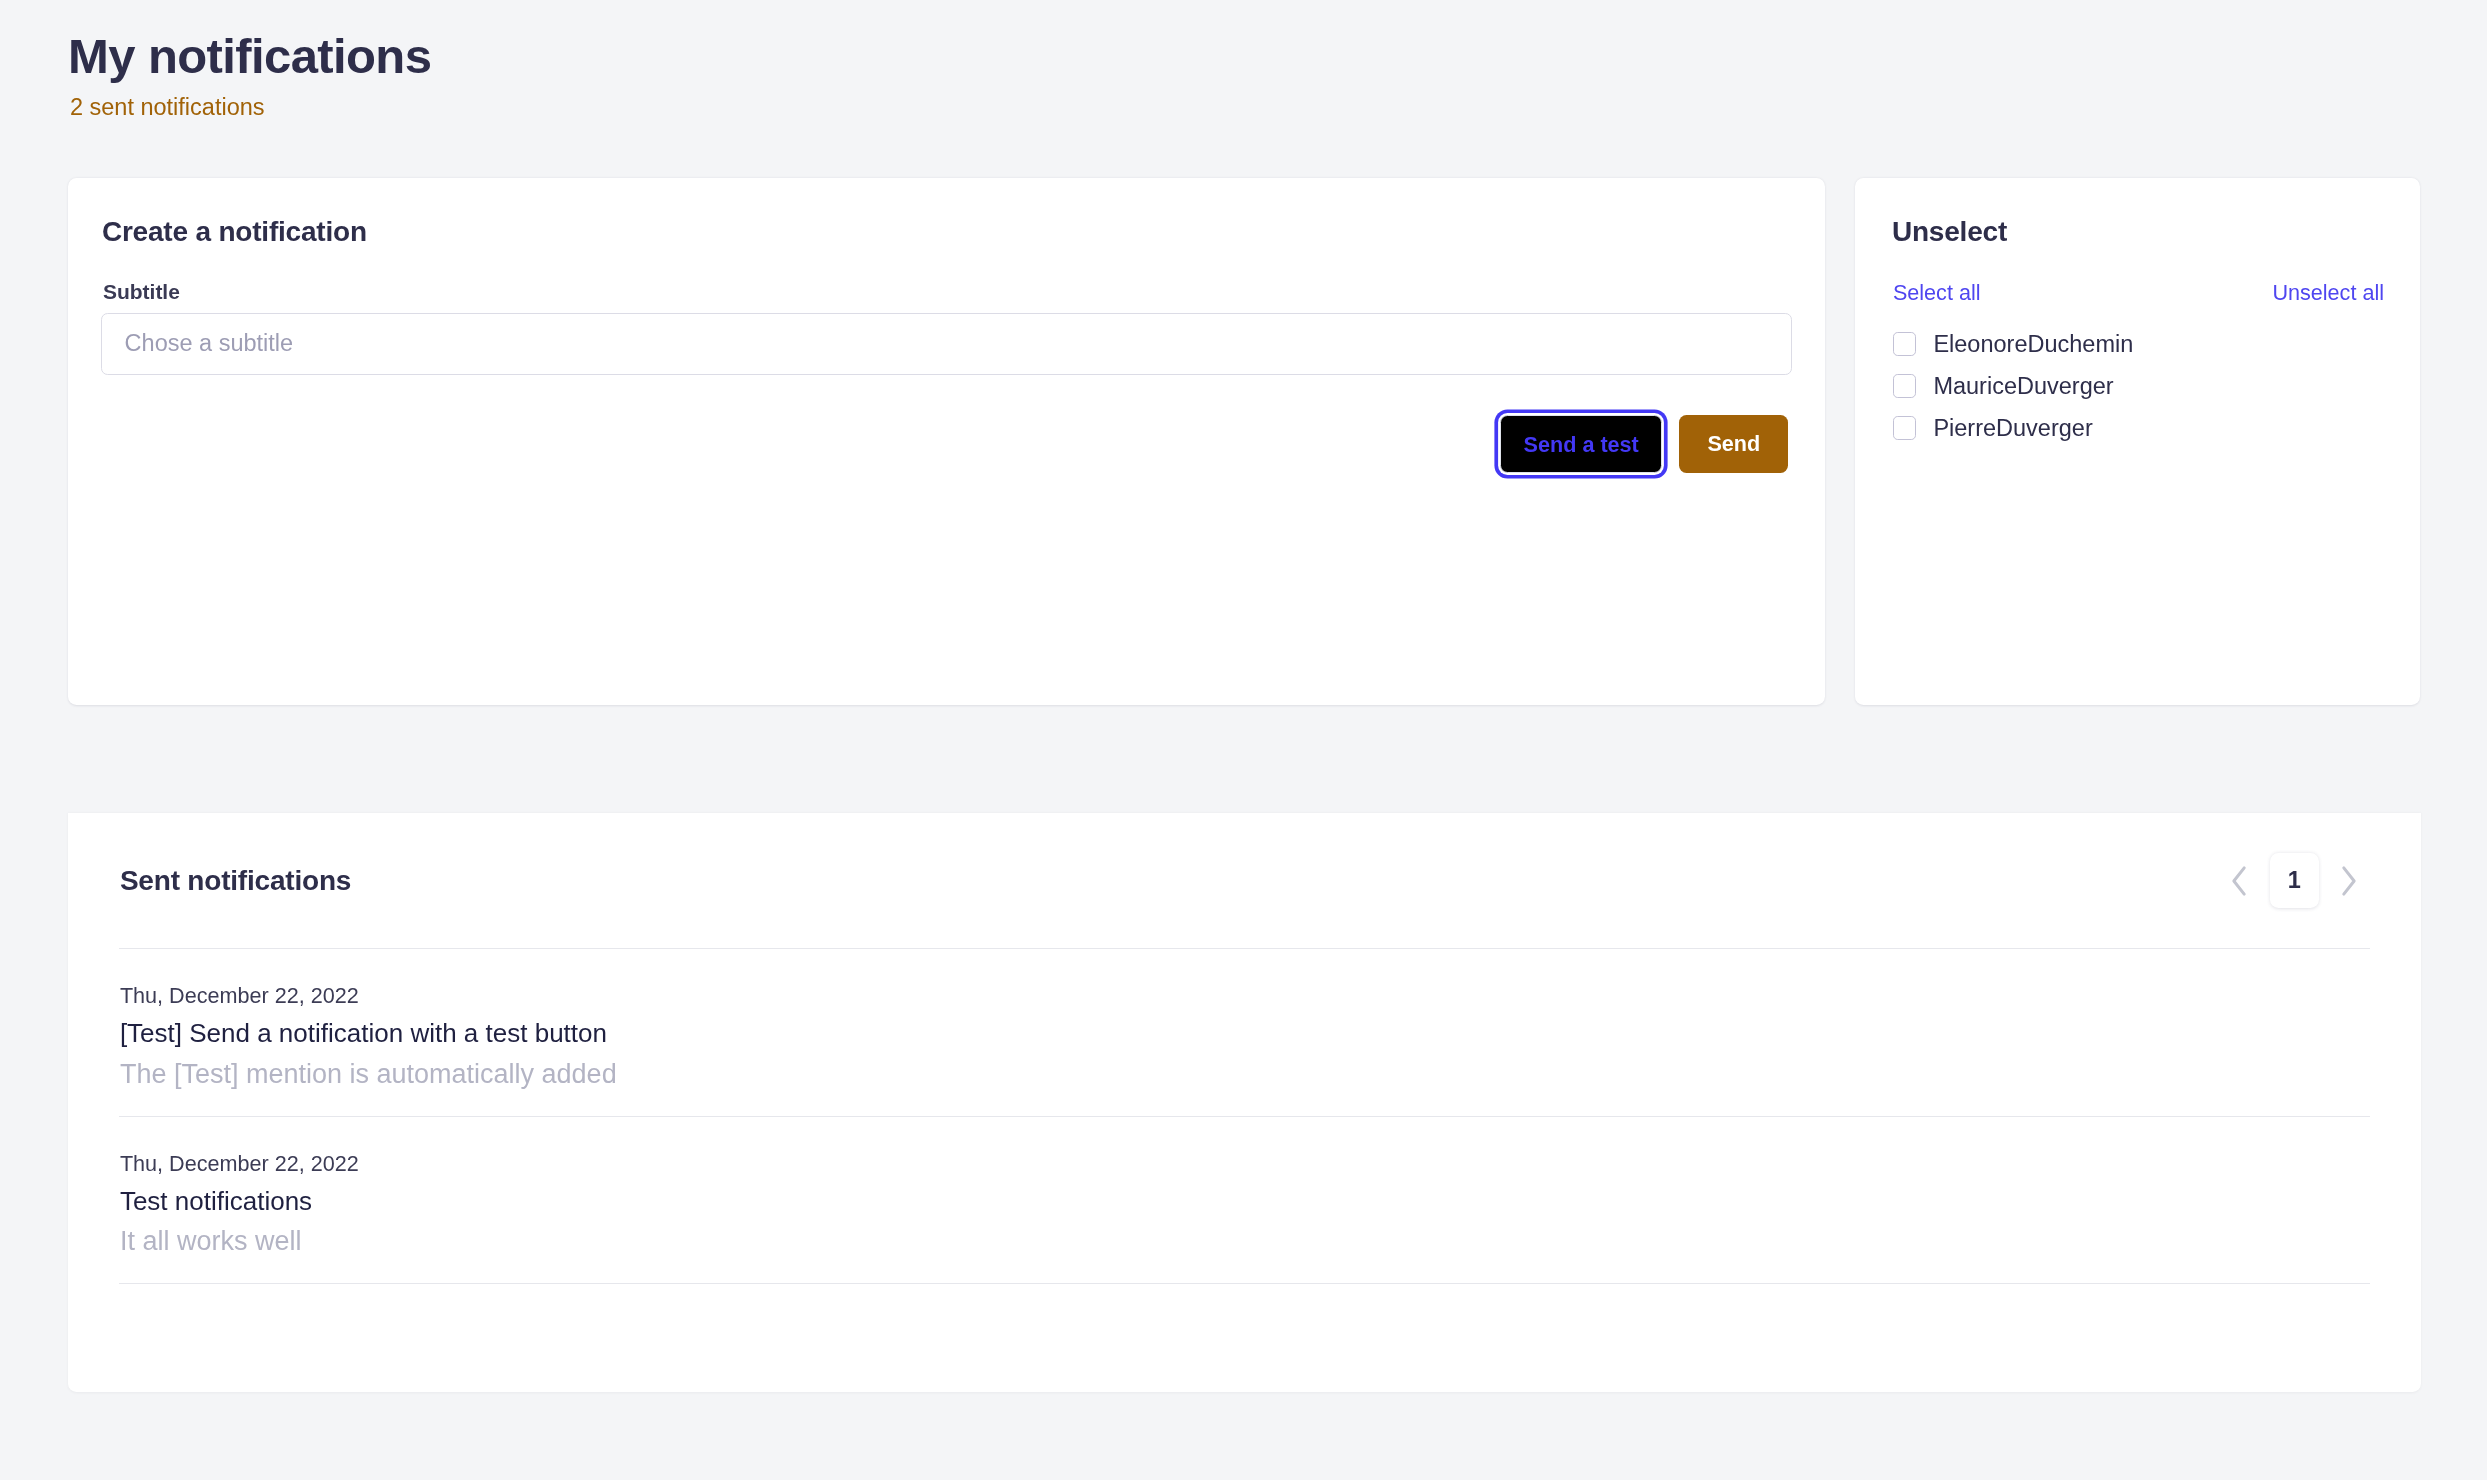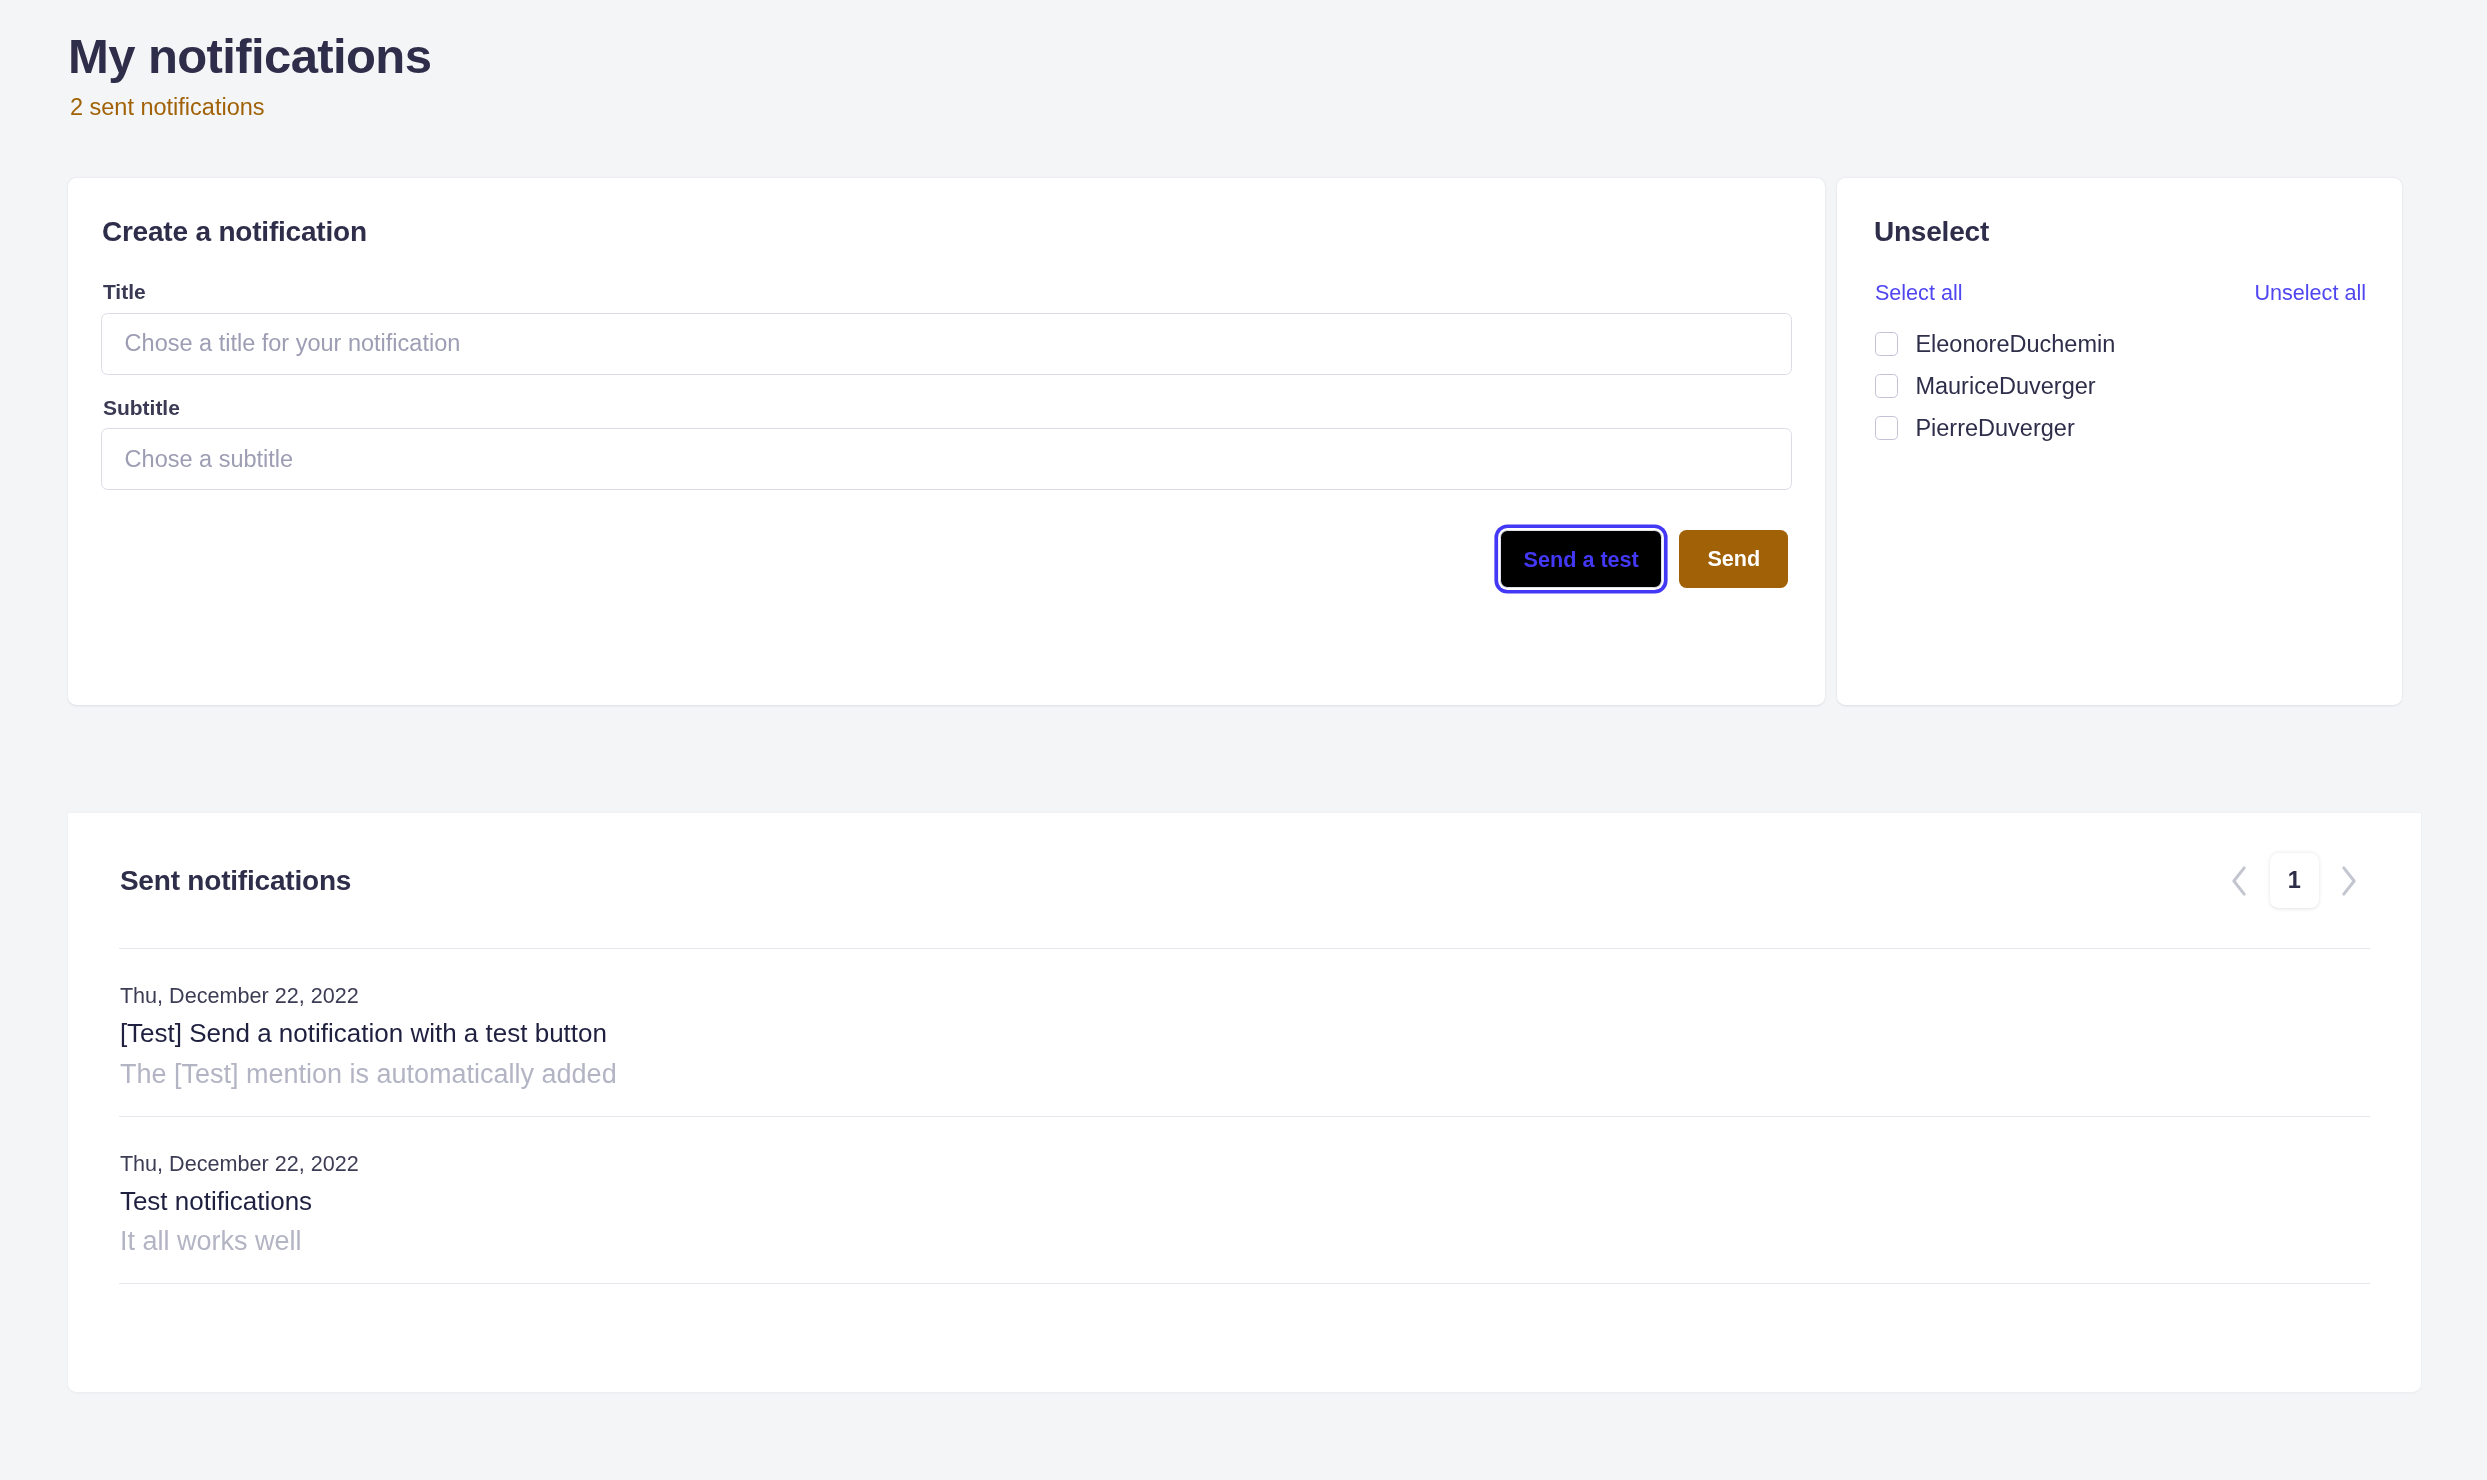--- a/index.html
+++ b/index.html
@@ -29,21 +29,21 @@
     font-size: 23.5px;
     color: #a16207;
     margin: 8.5px 0 0 1.9px;
     line-height: 1.2;
   }
 
   
   .top-row {
     display: flex;
     align-items: flex-start;
-    gap: 12px;
+    gap: 30px;
     padding: 0 67px 0 68px;
     margin-top: 57px;
   }
   .card {
     background: #ffffff;
     border-radius: 8.5px;
     box-shadow: 0 0.9px 2.8px rgba(60,60,90,0.07), 0 0.9px 1.9px rgba(60,60,90,0.05);
   }
   .card-create {
     width: 1757px;
@@ -222,24 +222,20 @@
   <div class="page-header">
     <h1 class="page-title">My notifications</h1>
     <div class="page-subtitle">2 sent notifications</div>
   </div>
 
   <div class="top-row">
 
     <div class="card card-create">
       <div class="card-title">Create a notification</div>
 
-      <div class="field">
-        <label class="field-label">Title</label>
-        <input class="text-input" type="text" placeholder="Chose a title for your notification" style="">
-      </div>
 
       <div class="field">
         <label class="field-label">Subtitle</label>
         <input class="text-input" type="text" placeholder="Chose a subtitle" style="">
       </div>
 
       <div class="form-actions">
         <button class="btn btn-test">Send a test</button>
         <button class="btn btn-send">Send</button>
       </div>

